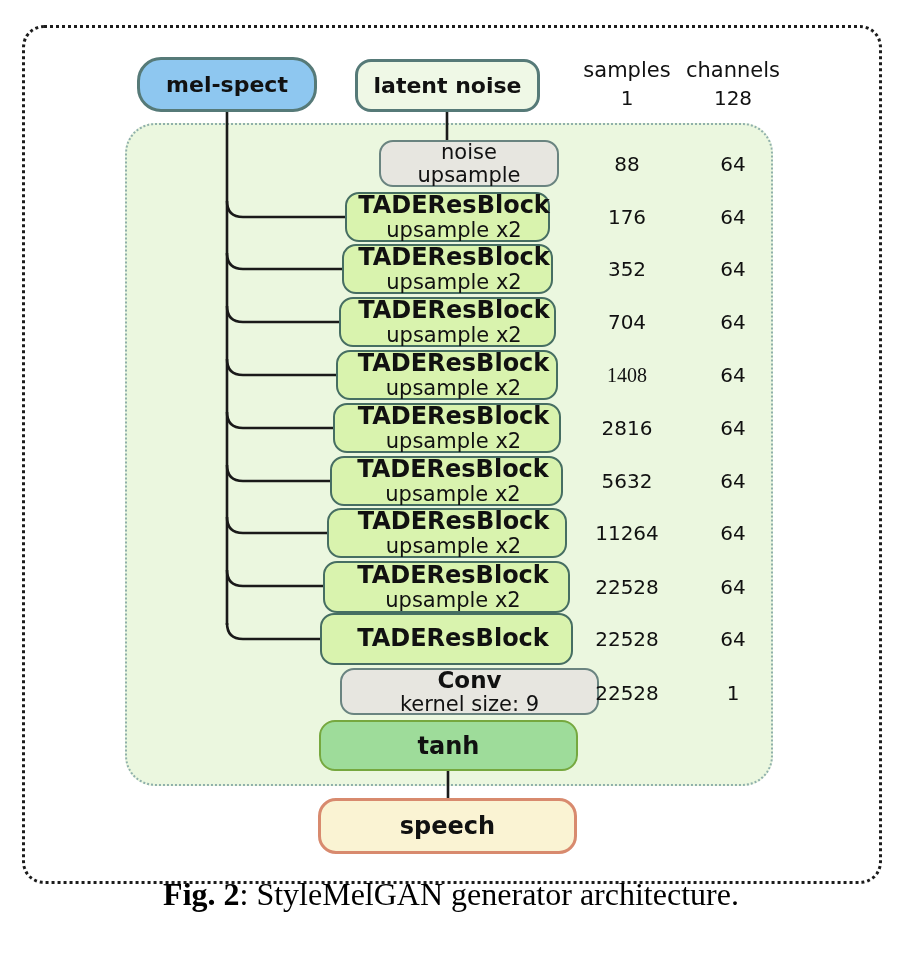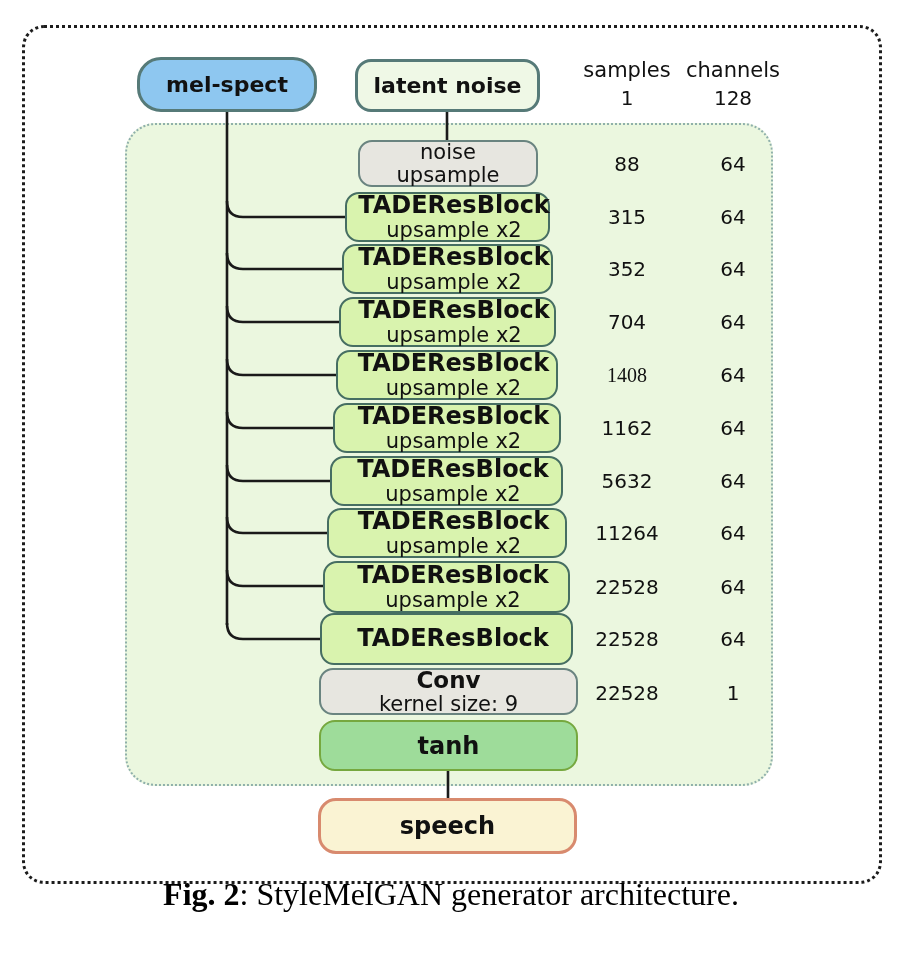--- a/index.html
+++ b/index.html
@@ -20,21 +20,21 @@
     background:var(--inner_fill);}
 
   
   #wires{left:0;top:0;width:902px;height:966px;pointer-events:none;}
 
   .box{display:flex;flex-direction:column;align-items:center;justify-content:center;
        text-align:center;border-radius:14px;line-height:1.08;}
   .box .bt{font-weight:bold;font-size:24px;}
   .box .bs{font-size:21px;}
   .green{background:var(--block_fill);border:2.5px solid var(--block_border);padding-left:13px;}
-  .gray{background:var(--gray_fill);border:2.5px solid var(--gray_border);}
+  .gray{background:var(--gray_fill);border:2.5px solid var(--gray_border);margin-left:21px;}
   .gray .bt{font-size:21px;font-weight:normal;}
   #block-conv .bt{font-weight:bold;font-size:23px;}
 
   #mel-spect-box{left:137px;top:57px;width:180px;height:55px;border-radius:24px;
     background:var(--mel_fill);border:3px solid var(--io_border);
     font-weight:bold;font-size:22px;}
   #latent-noise-box{left:355px;top:59px;width:185px;height:53px;border-radius:16px;
     background:var(--latent_fill);border:3px solid var(--io_border);
     font-weight:bold;font-size:22px;}
   #tanh-box{left:319px;top:720px;width:259px;height:51px;border-radius:16px;
@@ -130,29 +130,29 @@
     <div class="bt">TADEResBlock</div>
     <div class="bs"></div>
   </div>
   <div class="abs box gray" id="block-conv" style="left:319px;top:668px;width:259px;height:47px;">
     <div class="bt">Conv</div>
     <div class="bs">kernel size: 9</div>
   </div>
 
   <div class="abs val" style="left:567px;top:151px;">88</div>
   <div class="abs val" style="left:673px;top:151px;">64</div>
-  <div class="abs val" style="left:567px;top:204px;">315</div>
+  <div class="abs val" style="left:567px;top:204px;">176</div>
   <div class="abs val" style="left:673px;top:204px;">64</div>
   <div class="abs val" style="left:567px;top:256px;">352</div>
   <div class="abs val" style="left:673px;top:256px;">64</div>
   <div class="abs val" style="left:567px;top:309px;">704</div>
   <div class="abs val" style="left:673px;top:309px;">64</div>
   <div class="abs val" style="left:567px;top:362px;font-family:Liberation Serif, serif;">1408</div>
   <div class="abs val" style="left:673px;top:362px;">64</div>
-  <div class="abs val" style="left:567px;top:415px;">1162</div>
+  <div class="abs val" style="left:567px;top:415px;">2816</div>
   <div class="abs val" style="left:673px;top:415px;">64</div>
   <div class="abs val" style="left:567px;top:468px;">5632</div>
   <div class="abs val" style="left:673px;top:468px;">64</div>
   <div class="abs val" style="left:567px;top:520px;">11264</div>
   <div class="abs val" style="left:673px;top:520px;">64</div>
   <div class="abs val" style="left:567px;top:574px;">22528</div>
   <div class="abs val" style="left:673px;top:574px;">64</div>
   <div class="abs val" style="left:567px;top:626px;">22528</div>
   <div class="abs val" style="left:673px;top:626px;">64</div>
   <div class="abs val" style="left:567px;top:680px;">22528</div>

